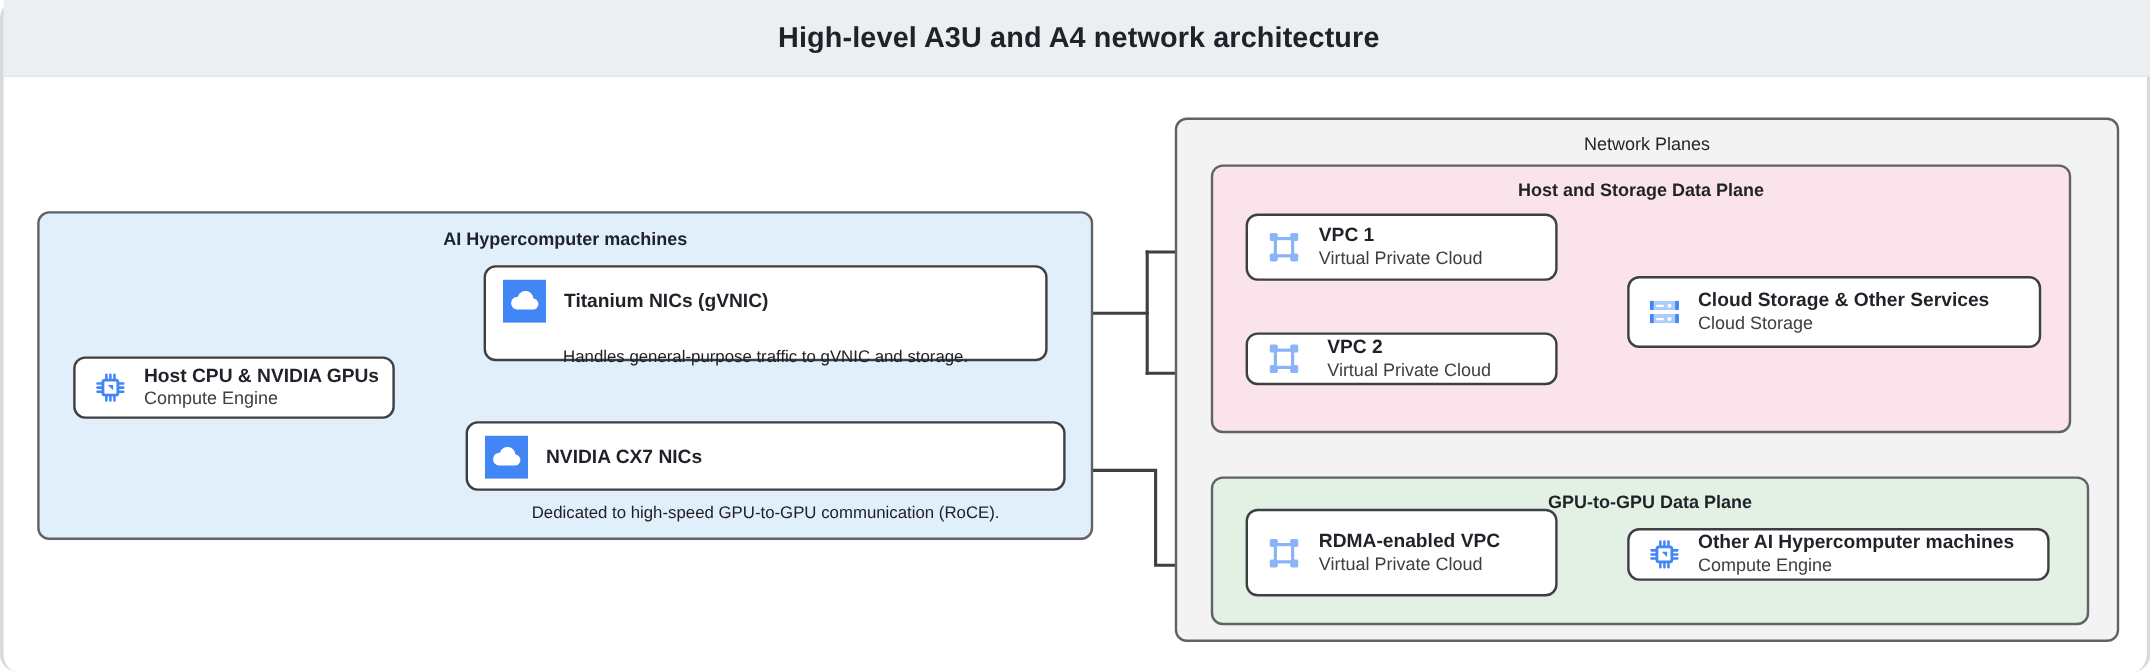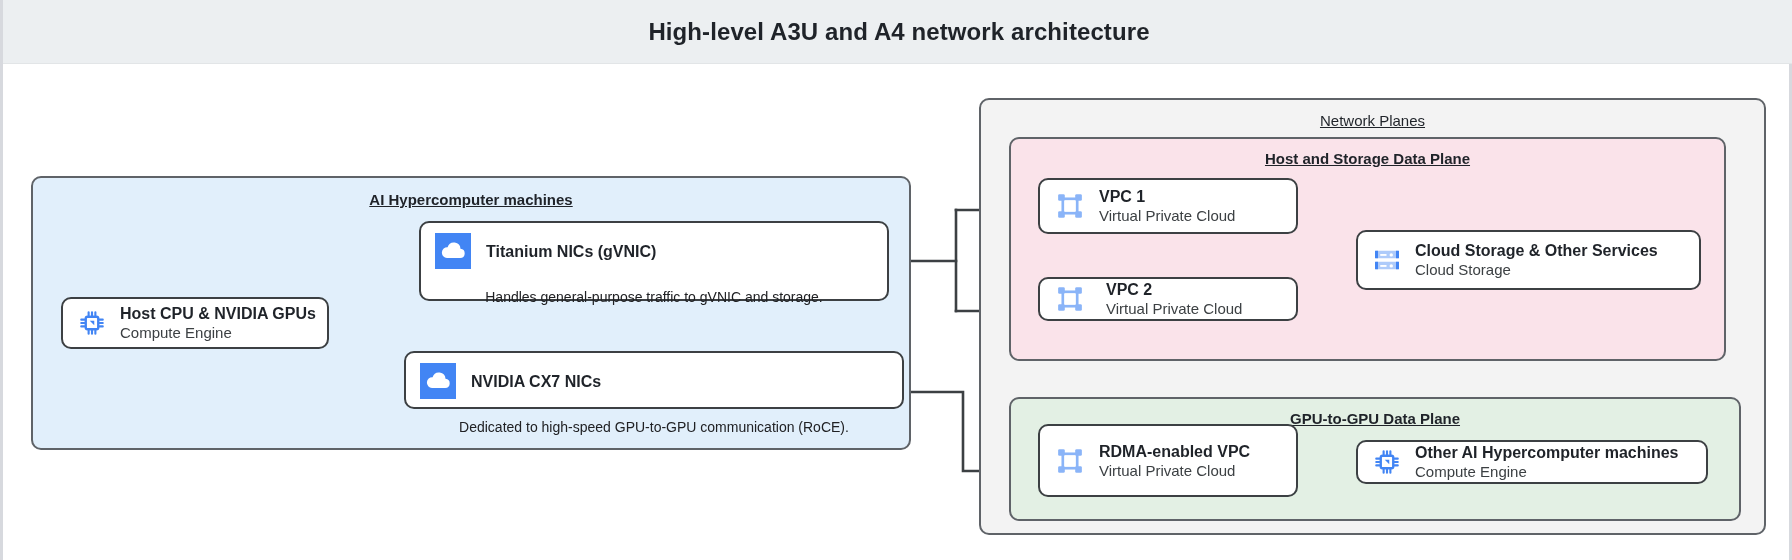--- a/index.html
+++ b/index.html
@@ -4,35 +4,35 @@
 <title>High-level A3U and A4 network architecture</title>
 <style>
   * { box-sizing: border-box; margin: 0; padding: 0; }
   html, body {
     width: 1792px; height: 560px;
     background: #ffffff;
     font-family: "Liberation Sans", sans-serif;
     overflow: hidden;
   }
   #page { position: relative; width: 1792px; height: 560px; background:#fff;
-          border-left: 3px solid #d7d9de; border-right: 3px solid #d7d9de; }
+          border-left: 3px solid #d7d9de; border-right: 3px solid #d7d9de; border-radius: 15px; }
 
   
   #header {
     position:absolute; left:0; top:0; width:1792px; height:64px;
     background:#eceff1; border-bottom:1px solid #e2e5e7;
     display:flex; align-items:center; justify-content:center;
   }
   #header .title { font-size:24px; font-weight:bold; color:#1f2329; letter-spacing:.1px; }
 
   
   .group { position:absolute; border:2px solid #5f6368; border-radius:10px; }
   .group > .grp-title {
     position:absolute; left:0; right:0; text-align:center;
-    font-size:15px; font-weight:bold; color:#1f2329;text-decoration:underline;
+    font-size:15px; font-weight:bold; color:#1f2329;
   }
   .group.plain > .grp-title { font-weight:normal; }
 
   #grp-machines { left:28px; top:176px; width:880px; height:274px;
                   background:#e1effb; }
   #grp-machines > .grp-title { top:13px; }
 
   #grp-planes { left:976px; top:98px; width:787px; height:437px;
                 background:#f3f3f3; }
   #grp-planes > .grp-title { top:12px; font-weight:normal; font-size:15px; }
@@ -47,21 +47,21 @@
 
   
   .card { position:absolute; background:#ffffff; border:2px solid #3c4043;
           border-radius:10px; display:flex; }
   .card.simple { align-items:center; padding:0 14px; gap:13px; }
   .card .txtwrap { display:flex; flex-direction:column; justify-content:center; gap:1px; }
   .card .ttl { font-size:16px; font-weight:bold; color:#1f2329; line-height:19px; white-space:nowrap; }
   .card .sub { font-size:15px; color:#3c4043; line-height:18px; white-space:nowrap; }
 
   
-  .card.noted { flex-direction:column; padding:10px 14px 8px 14px;margin-left:16px; }
+  .card.noted { flex-direction:column; padding:10px 14px 8px 14px; }
   .card.noted .hdr { display:flex; align-items:center; gap:15px; }
   .card.noted .hdr .ttl { font-size:16px; }
   .card.noted .rule { height:2px; background:#7c7f84; margin:9px 2px 0 2px; }
   .card.noted .note { font-size:14px; color:#202124; text-align:center;
                       margin-top:11px; white-space:nowrap; }
 
   #card-host   { left:58px;  top:297px; width:268px; height:52px; }
   #card-titan  { left:400px; top:221px; width:470px; height:80px; }
   #card-cx7    { left:385px; top:351px; width:500px; height:58px; }
   #card-vpc1   { left:1035px;top:178px; width:260px; height:56px; }

